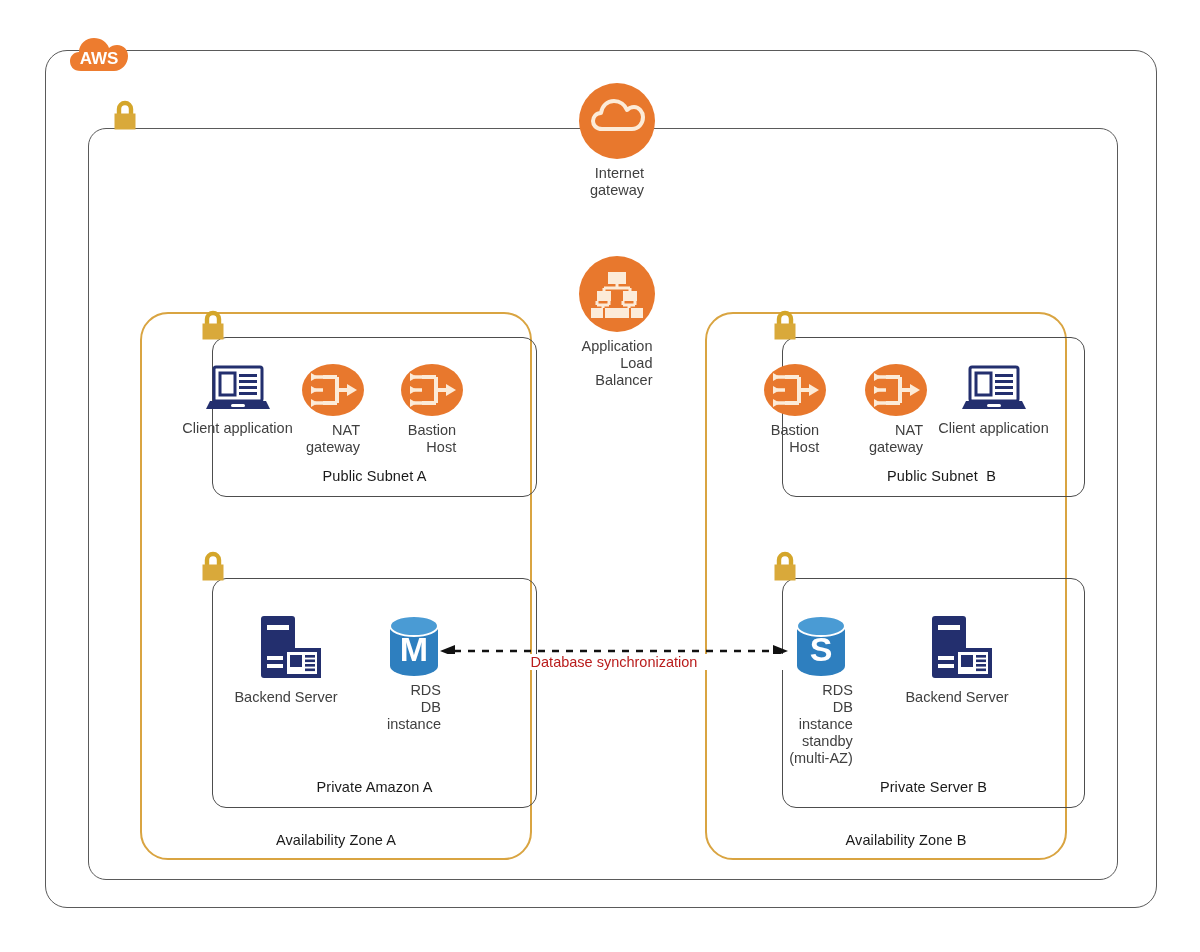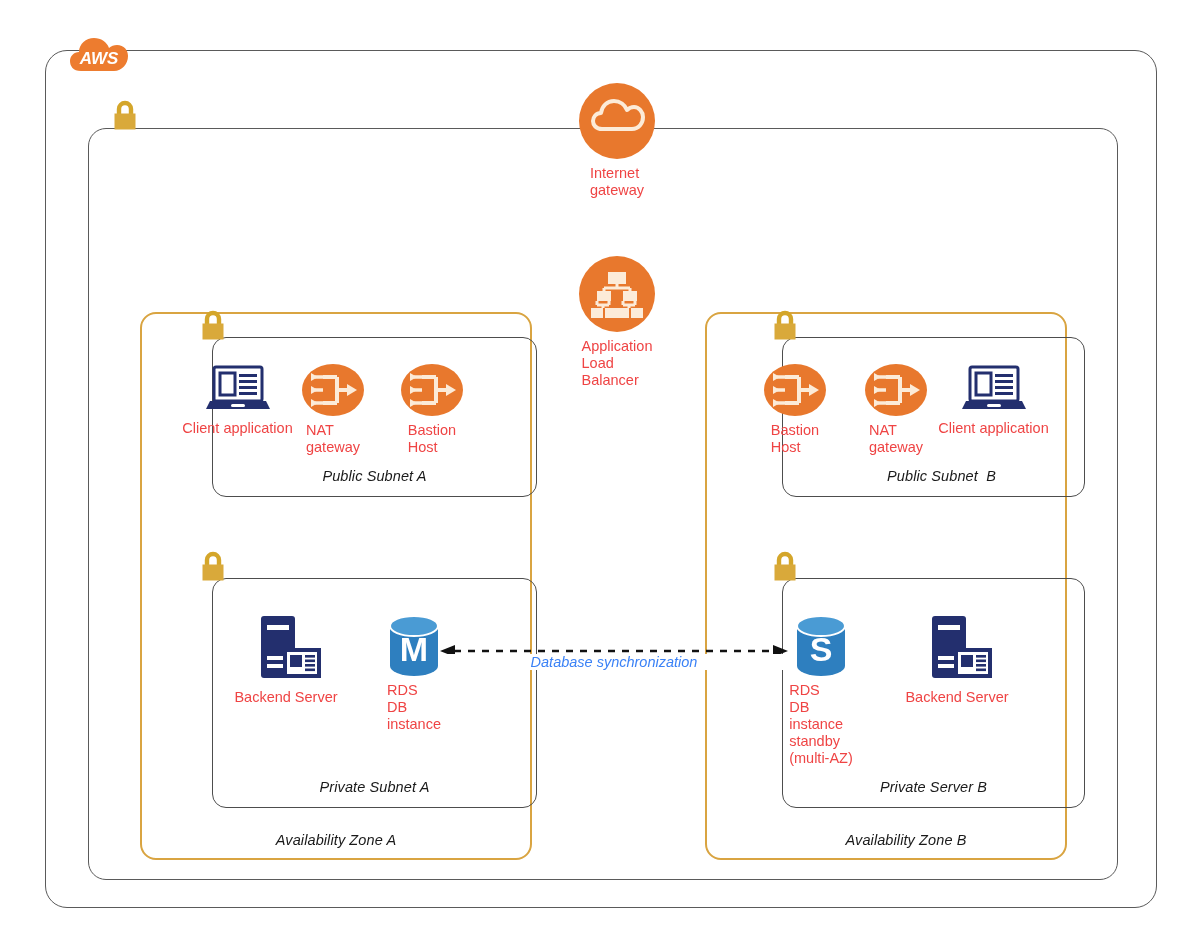--- a/index.html
+++ b/index.html
@@ -11,41 +11,41 @@
     font-family: "Liberation Sans", sans-serif;
     color: #1a1a1a;
   }
   #canvas {
     position: relative;
     width: 1200px;
     height: 952px;
     background: #ffffff;
     overflow: hidden;
   }
-  .abs { position: absolute; font-style: italic; }
+  .abs { position: absolute; }
 
   
   .aws-cloud-box {
     left: 45px; top: 50px;
     width: 1112px; height: 858px;
     border: 1.4px solid #5a5a5a;
     border-radius: 22px;
     box-sizing: border-box;
     background: transparent;
   }
   .vpc-box {
     left: 88px; top: 128px;
     width: 1030px; height: 752px;
     border: 1.4px solid #5a5a5a;
     border-radius: 18px;
     box-sizing: border-box;
   }
   .az-box {
     border: 2.2px solid #d9a441;
-    border-radius: 16px;
+    border-radius: 28px;
     box-sizing: border-box;
   }
   .az-a { left: 140px; top: 312px; width: 392px; height: 548px; }
   .az-b { left: 705px; top: 312px; width: 362px; height: 548px; padding-left: 20px; }
   .subnet-box {
     border: 1.3px solid #4d4d4d;
     border-radius: 14px;
     box-sizing: border-box;
     margin-left: 37px;
   }
@@ -81,34 +81,34 @@
   .node {
     position: absolute;
     display: flex;
     flex-direction: column;
     align-items: center;
   }
   .node .label {
     margin-top: 5px;
     font-size: 14.5px;
     line-height: 1.18;
-    text-align: left;
-    color: #ef4444;
+    text-align: right;
+    color: #404040;
     white-space: pre-line;
   }
   .icon-wrap { display: block; line-height: 0; }
 
   
   .sync-line { left: 440px; top: 640px; width: 348px; height: 22px; }
   .sync-label {
     left: 440px; top: 654px;
     width: 348px;
     text-align: center;
     font-size: 14.5px;
-    color: #3b82f6;
+    color: #b91c1c;
     background: #ffffff;
   }
 </style>
 </head>
 <body>
 
 <div id="canvas">
 
   <div class="abs aws-cloud-box"></div>
 
@@ -220,21 +220,21 @@
         <polygon points="10,36 17,40 10,44" fill="#FCEBD8"></polygon>
         <path d="M22 14 L36 14 M22 40 L36 40 M36 14 L36 40 M36 27 L50 27" stroke="#FCEBD8" stroke-width="4"></path>
         <polygon points="46,21 56,27 46,33" fill="#FCEBD8"></polygon>
       </svg>
     </span>
     <span class="label">Bastion
 Host</span>
   </div>
 
   <div class="abs subnet-box subnet-priv-a">
-    <span class="container-label subnet-label">Private Subnet A</span>
+    <span class="container-label subnet-label">Private Amazon A</span>
   </div>
   <div class="abs lock" style="left:198px; top:551px;">
     <svg width="30" height="32" viewBox="0 0 30 32">
       <path d="M9 14 L9 9 A6 6 0 0 1 21 9 L21 14" fill="none" stroke="#D4A62A" stroke-width="4.4"></path>
       <rect x="4.5" y="13.5" width="21" height="16" fill="#D9A93A"></rect>
     </svg>
   </div>
 
   <div class="node" style="left:228px; top:612px; width:116px;">
     <span class="icon-wrap">

